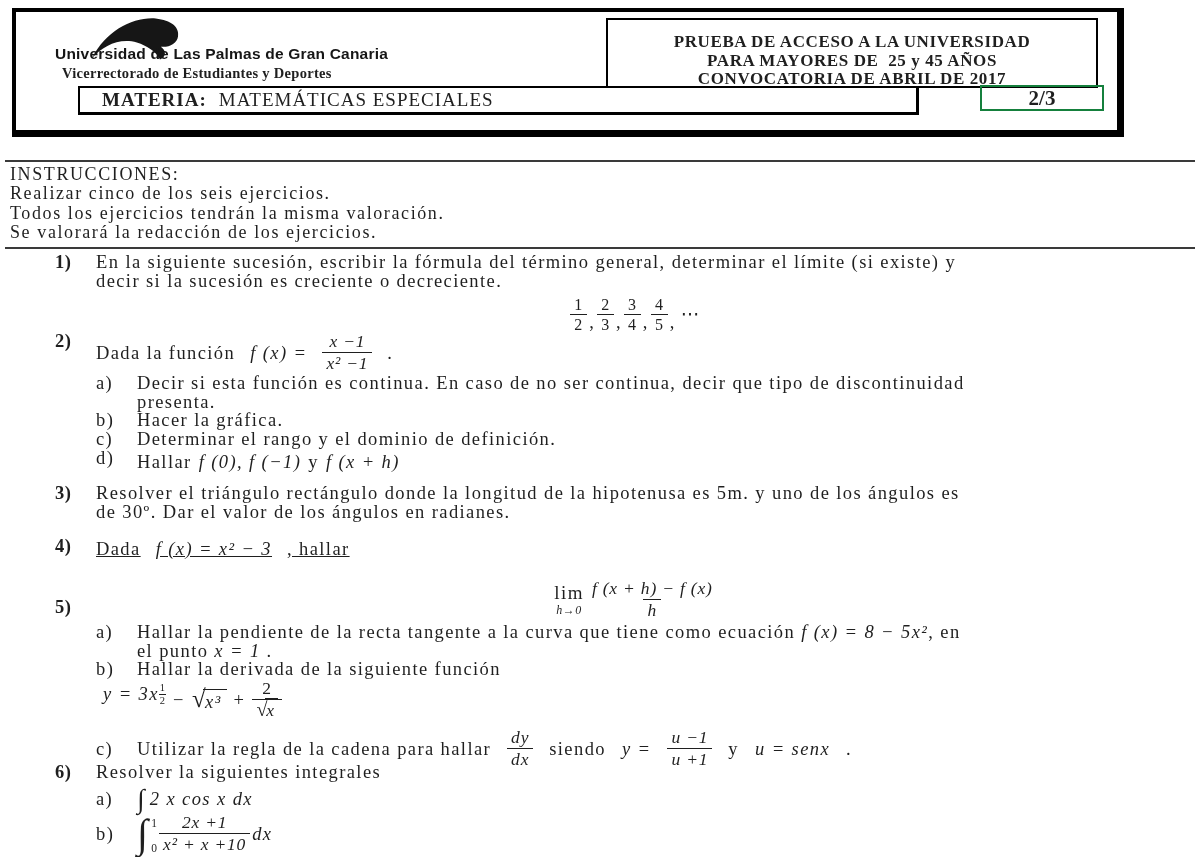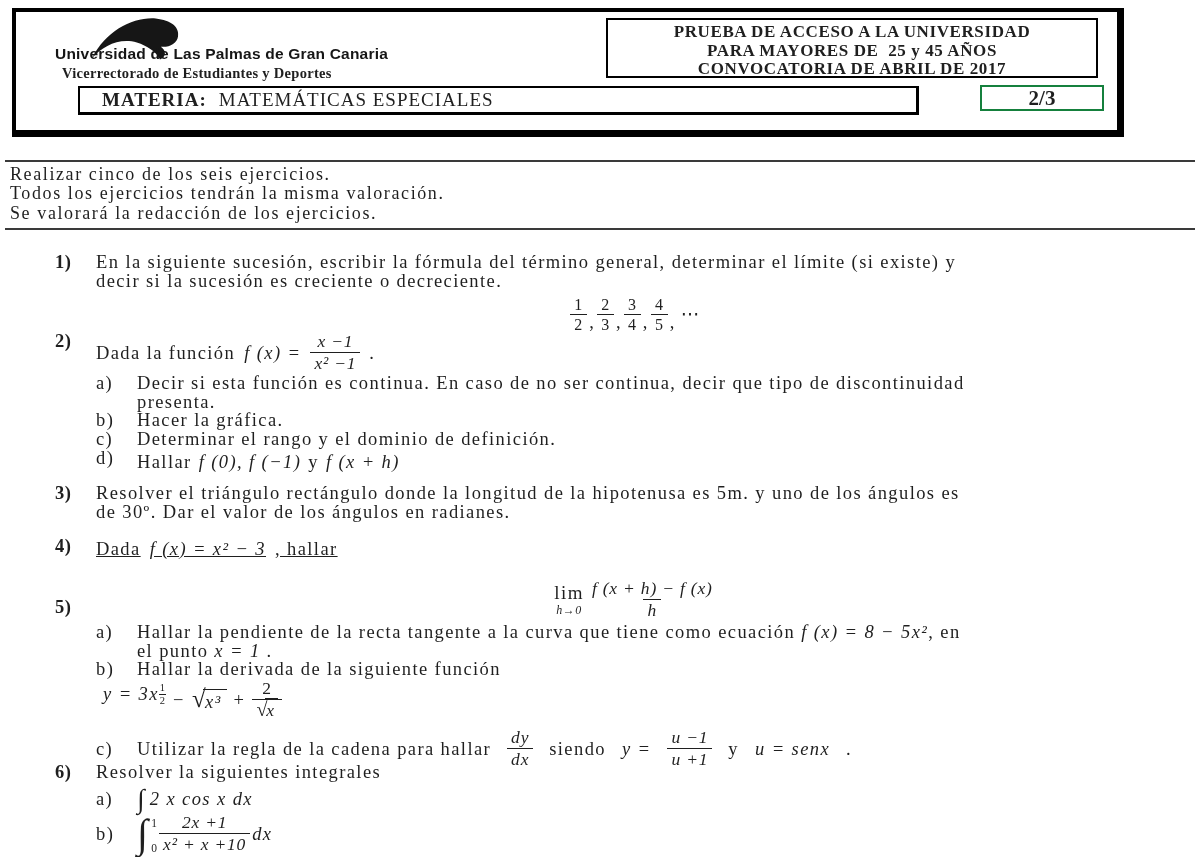--- a/index.html
+++ b/index.html
@@ -7,21 +7,21 @@
         font-family:"Liberation Serif", serif;overflow:hidden;}
 
   
   .header-box{position:absolute;left:12px;top:8px;width:1101px;height:118px;background:#fff;
               border:4px solid #000;border-right-width:7px;border-bottom-width:7px;}
   .logo{position:absolute;left:68px;top:3px;width:104px;height:48px;}
   .uni{position:absolute;left:39px;top:33px;font-family:"Liberation Sans", sans-serif;
        font-weight:bold;font-size:15.5px;color:#161616;letter-spacing:0.2px;}
   .dept{position:absolute;left:46px;top:53px;font-weight:bold;font-size:14.5px;letter-spacing:0.3px;}
   .exam-box{position:absolute;left:590px;top:6px;width:488px;height:53px;border:2px solid #000;
-            text-align:center;font-weight:bold;font-size:17px;line-height:18.5px;padding-top:3px;letter-spacing:0.6px;}
+            text-align:center;font-weight:bold;font-size:17px;line-height:18.5px;padding-top:13px;letter-spacing:0.6px;}
   .exam-box div{white-space:pre;}
   .materia-box{position:absolute;left:46px;top:74px;width:814px;height:24px;border:2px solid #000;
                border-right-width:3px;border-bottom-width:3px;font-size:19px;line-height:24px;
                padding-left:22px;letter-spacing:1px;white-space:pre;margin-left:16px;}
   .materia-box .lbl{font-weight:bold;}
   .materia-box .val{margin-left:12px;}
   .page-box{position:absolute;left:964px;top:73px;width:120px;height:22px;border:2px solid #15803d;
             text-align:center;font-weight:bold;font-size:21px;line-height:22px;}
 
   
@@ -38,21 +38,21 @@
   .sub-label{width:41px;flex:none;}
   .sub-body{flex:1;min-width:0;line-height:18.5px;}
   .sub-body div{line-height:18.5px;}
   .spacer{height:25px;}
 
   .math{font-style:italic;}
   .center-row{text-align:center;}
   .mrow{display:inline-flex;align-items:center;gap:8px;}
   .mrow.g2{gap:2px;}
   .mrow.g4{gap:4px;}
-  .eqline{display:flex;align-items:center;gap:9px;}
+  .eqline{display:flex;align-items:center;gap:15px;}
 
   .frac{display:inline-flex;flex-direction:column;align-items:center;line-height:1.12;
         font-size:16px;letter-spacing:0.8px;}
   .fr-top{padding:0 4px;}
   .fr-bot{border-top:1.5px solid #1f1f1f;padding:1px 4px 0;}
   .frac.eq{font-size:17.5px;}
   .frac.big{font-size:17.5px;}
   .seq-comma{align-self:center;transform:translateY(8px);}
   .seq-dots{margin-left:3px;}
 
@@ -108,20 +108,21 @@
     <div class="exam-box">
       <div>PRUEBA DE ACCESO A LA UNIVERSIDAD</div>
       <div>PARA MAYORES DE  25 y 45 AÑOS</div>
       <div>CONVOCATORIA DE ABRIL DE 2017</div>
     </div>
     <div class="materia-box"><span class="lbl">MATERIA</span><span class="lbl">:</span><span class="val">MATEMÁTICAS ESPECIALES</span></div>
     <div class="page-box"><span>2/3</span></div>
   </div>
 
   <div class="instructions">
+    <div>INSTRUCCIONES:</div>
     <div>Realizar cinco de los seis ejercicios.</div>
     <div>Todos los ejercicios tendrán la misma valoración.</div>
     <div>Se valorará la redacción de los ejercicios.</div>
   </div>
 
   <div class="ex ex1">
     <div class="exrow">
       <span class="ex-num">1)</span>
       <div class="ex-body">
         <div>En la siguiente sucesión, escribir la fórmula del término general, determinar el límite (si existe) y</div>

